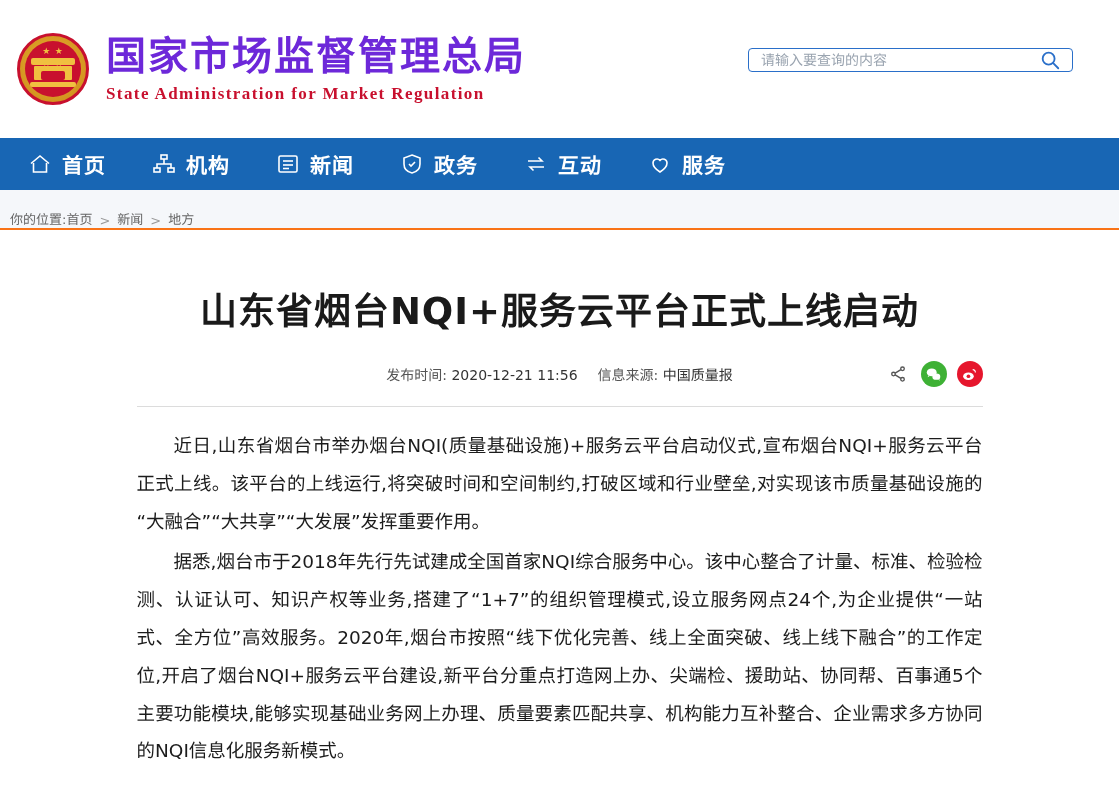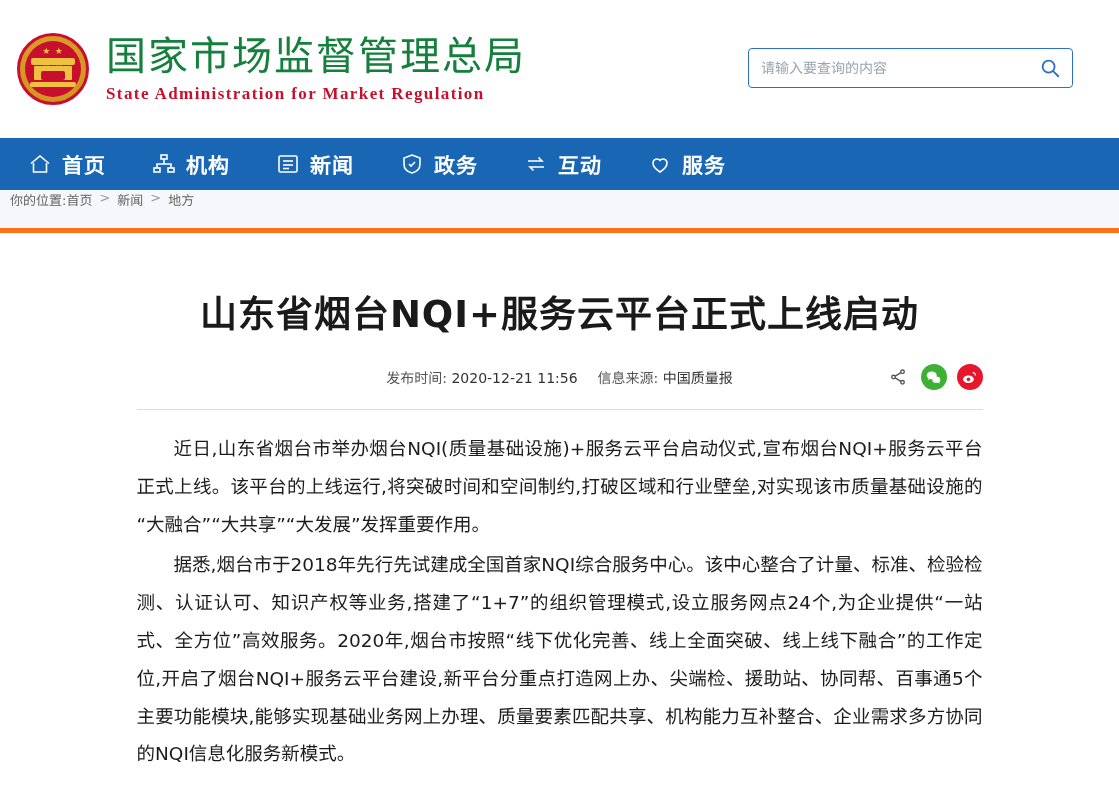--- a/index.html
+++ b/index.html
@@ -86,39 +86,39 @@
   .emblem .base {
     position: absolute;
     left: 16px; top: 52px;
     width: 46px; height: 5px;
     background: #f0c040;
     border-radius: 2px;
   }
   .title-cn {
     font-family: "DejaVu Sans", "Liberation Sans", sans-serif;
     font-size: 40px;
-    font-weight: normal;
-    color: #15803d;
+    font-weight: bold;
+    color: #6d28d9;
     letter-spacing: 2px;
     line-height: 1.1;
   }
   .title-en {
     font-family: "Liberation Serif", "DejaVu Serif", serif;
     font-size: 17px;
     font-weight: bold;
     color: #c8102e;
     letter-spacing: 1.4px;
     margin-top: 6px;
   }
   .search-box {
     position: absolute;
     right: 46px;
     top: 48px;
     width: 325px;
-    height: 40px;
+    height: 24px;
     border: 1px solid #2a6fc9;
     border-radius: 4px;
     display: flex;
     align-items: center;
     box-sizing: border-box;
     background: #fff;
   }
   .search-box input {
     flex: 1;
     border: none;
@@ -162,23 +162,23 @@
     font-family: "DejaVu Sans", "Liberation Sans", sans-serif;
     font-size: 21px;
     font-weight: bold;
     letter-spacing: 1px;
   }
 
   
   .crumb-bar {
     height: 38px;
     background: #f5f7fa;
-    border-bottom: 5px solid #f97316;
-    display: flex;
-    align-items: flex-start;
+    border-bottom: 2px solid #f97316;
+    display: flex;
+    align-items: flex-end;
     padding-left: 10px;
     font-size: 13px;
     color: #666;
     font-family: "DejaVu Sans", "Liberation Sans", sans-serif;
   }
   .crumb-bar .sep { margin: 0 7px; color: #999; }
   .crumb-bar a { color: #666; text-decoration: none; }
 
   
   .article {

